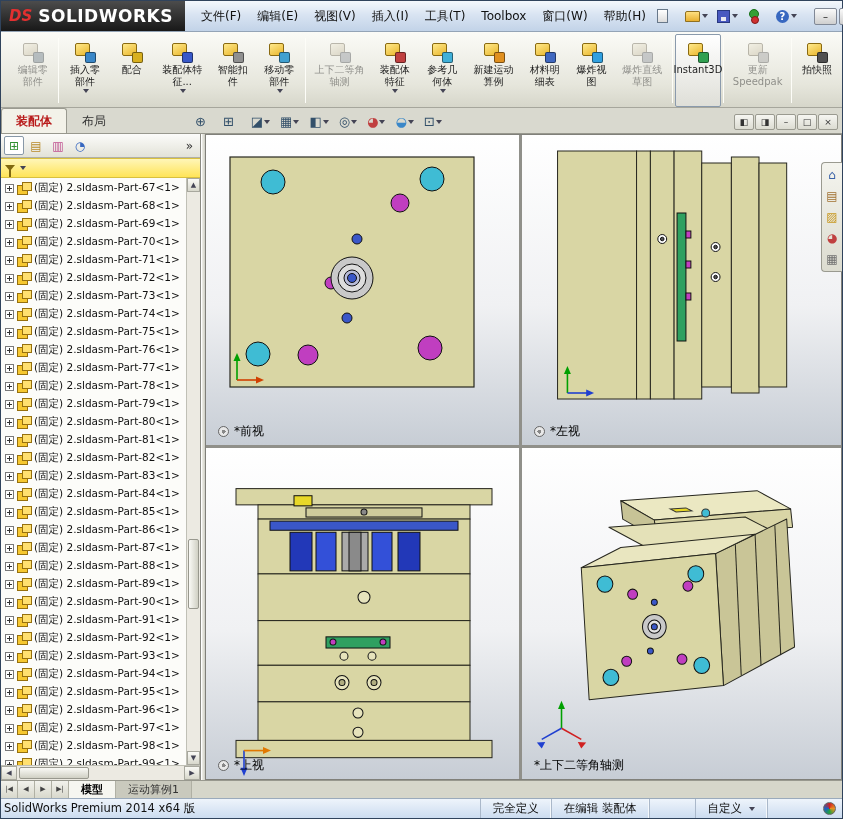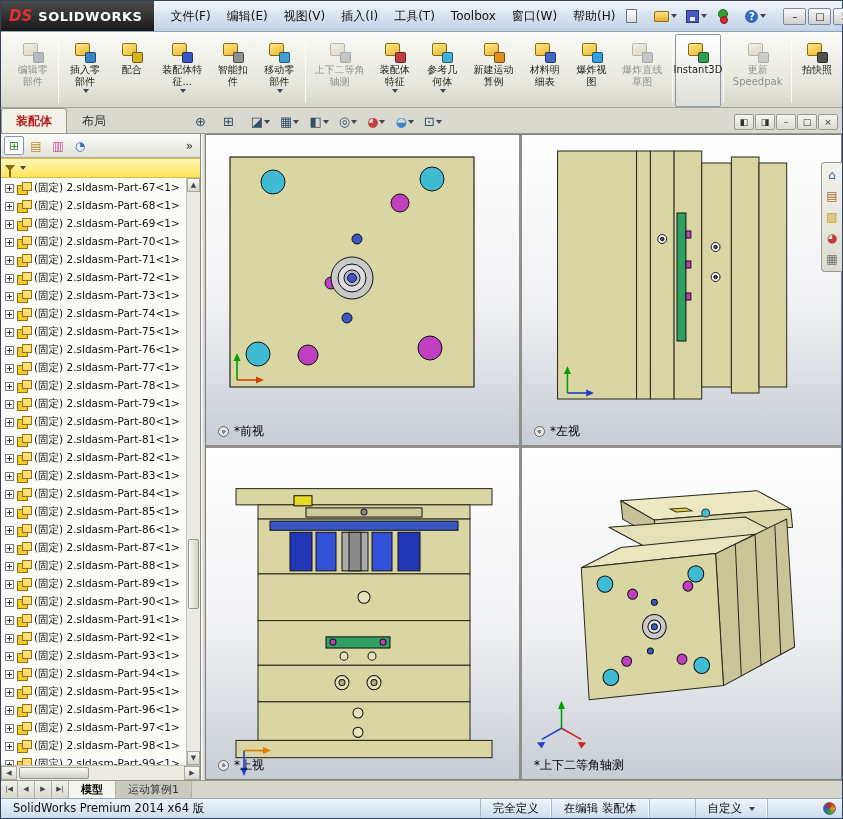--- a/index.html
+++ b/index.html
@@ -6,21 +6,21 @@
   html,body { width:843px; height:819px; overflow:hidden; }
   body { font-family:"DejaVu Sans","Liberation Sans",sans-serif; font-size:12px; background:#d4d0c8; color:#111; }
   #app { width:843px; height:819px; display:flex; flex-direction:column; border:1px solid #30435c; background:#d4d0c8; }
 
   
   .titlebar { height:31px; flex:0 0 30px; display:flex; align-items:center;
     background:linear-gradient(#f4f8fc,#d9e4f2 45%,#c2d3e8); border-bottom:1px solid #94a4b6; }
   .logo { height:30px; display:flex; align-items:center; gap:6px; padding:0 12px 0 8px;
     background:linear-gradient(#4c4c4c,#181818); }
   .logo-mark { color:#e23030; font-weight:bold; font-size:15px; font-style:italic; }
-  .logo-name { color:#fff; font-weight:bold; font-size:13px; letter-spacing:.5px; }
+  .logo-name { color:#fff; font-weight:bold; font-size:17px; letter-spacing:.5px; }
   .menubar { display:flex; align-items:center; margin-left:8px; }
   .menu-item { padding:4px 8px; cursor:default; white-space:nowrap; }
   .tb-spacer { flex:1; }
   .qi-wrap { display:flex; align-items:center; gap:3px; margin-right:14px; }
   .qi-group { display:flex; align-items:center; gap:1px; padding:0 3px; }
   .qi { display:inline-block; }
   .new-document-icon { width:11px; height:14px; background:linear-gradient(#ffffff,#dcdcdc); border:1px solid #68788a; }
   .open-icon { width:15px; height:11px; background:linear-gradient(#ffe080,#e8b030); border:1px solid #907020; border-radius:2px 1px 0 0; }
   .save-icon { width:13px; height:13px; background:#4858c0; border:1px solid #283880; position:relative; }
   .save-icon::before { content:""; position:absolute; left:3px; top:6px; right:3px; bottom:1px; background:#e8e8f0; }
@@ -110,21 +110,21 @@
   
   .model-tabs { height:18px; flex:0 0 18px; display:flex; align-items:stretch; background:#d6d6ca; border-top:1px solid #98988e; }
   .mt-nav { display:flex; }
   .mt-nav-btn { width:17px; font-size:7px; line-height:16px; text-align:center; color:#444; background:linear-gradient(#f2f2ec,#d8d8cc); border-right:1px solid #b0b0a4; }
   .mt-tab { padding:1px 12px 0 12px; font-size:11px; line-height:16px; color:#333; border-right:1px solid #b0b0a4; background:#c9c9bd; }
   .mt-tab.active { background:#f6f6f0; font-weight:bold; color:#000; }
 
   
   .statusbar { height:20px; flex:0 0 20px; display:flex; align-items:center;
     background:linear-gradient(#eef4fb,#ccdcf0); border-top:1px solid #9aaabc; font-size:11.5px; }
-  .sb-left { padding:0 12px;text-align:right; }
+  .sb-left { padding:0 3px;text-align:right; }
   .sb-cell { padding:0 12px; border-left:1px solid #aab8ca; box-shadow:-1px 0 0 #f4f8fc inset; height:100%; display:flex; align-items:center; white-space:nowrap; }
   .sb-custom { gap:6px; }
   .sb-gap { width:46px; height:100%; border-left:1px solid #aab8ca; }
   .sw-logo-mini { width:13px; height:13px; border-radius:50%; margin:0 6px 0 10px;
     background:conic-gradient(#d02020,#e89020,#20a040,#2060c0,#d02020); border:1px solid #666; }
 </style>
 </head>
 <body>
 
 <div id="app">

